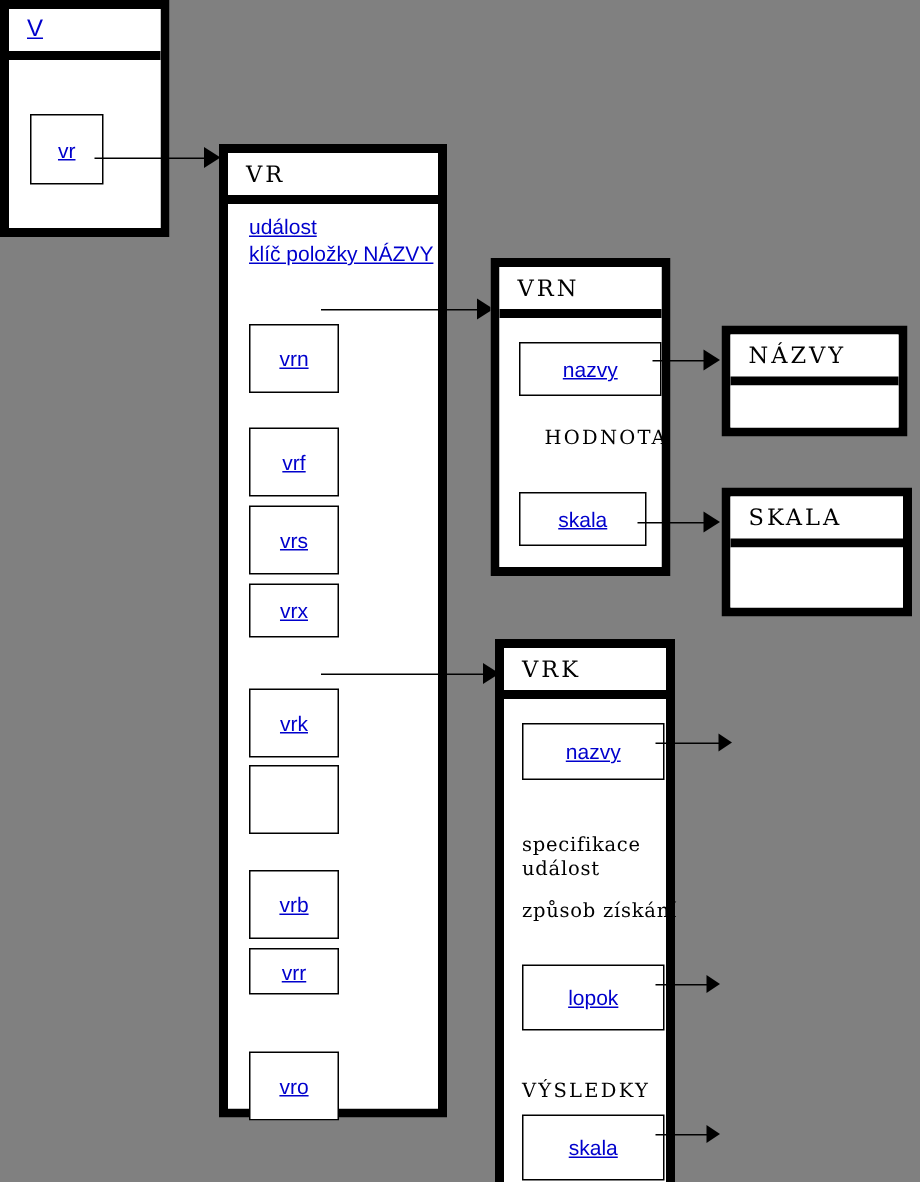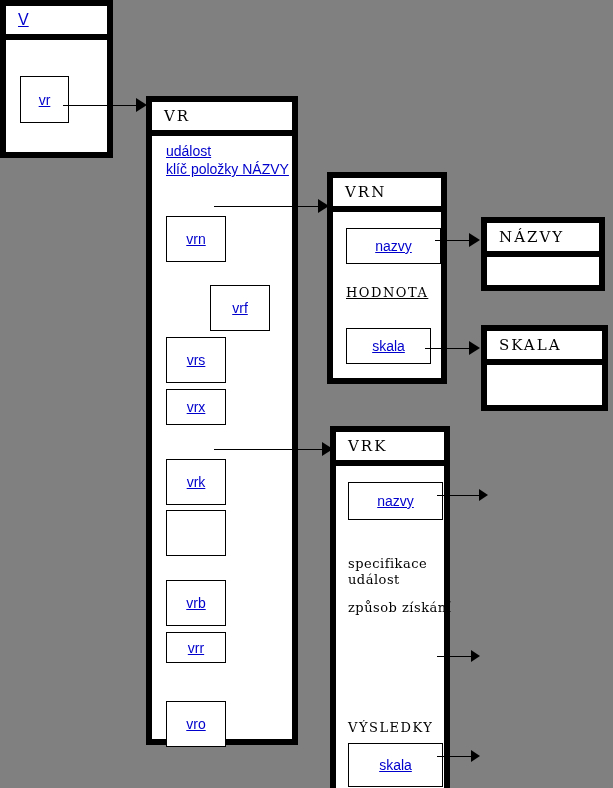--- a/index.html
+++ b/index.html
@@ -127,21 +127,21 @@
     <div class="frame-head">
       <span class="ttl">VR</span>
     </div>
     <div class="frame-body">
       <span class="ltxt" style="left:14px;top:7px;">událost</span>
       <span class="ltxt" style="left:14px;top:25px;">klíč položky NÁZVY</span>
 
       <div class="abox" style="left:14px;top:80px;width:60px;height:46px;">
         <span class="lk">vrn</span>
       </div>
-      <div class="abox" style="left:14px;top:149px;width:60px;height:46px;margin-left:44px;">
+      <div class="abox" style="left:14px;top:149px;width:60px;height:46px;">
         <span class="lk">vrf</span>
       </div>
       <div class="abox" style="left:14px;top:201px;width:60px;height:46px;">
         <span class="lk">vrs</span>
       </div>
       <div class="abox" style="left:14px;top:253px;width:60px;height:36px;">
         <span class="lk">vrx</span>
       </div>
       <div class="abox" style="left:14px;top:323px;width:60px;height:46px;">
         <span class="lk">vrk</span>
@@ -168,21 +168,21 @@
   <div class="arrow" style="left:322px;top:442px;"></div>
 
   <div class="frame" style="left:327px;top:172px;width:120px;height:212px;">
     <div class="frame-head">
       <span class="ttl">VRN</span>
     </div>
     <div class="frame-body">
       <div class="abox" style="left:13px;top:16px;width:95px;height:36px;">
         <span class="lk">nazvy</span>
       </div>
-      <span class="ptxt caps" style="left:13px;top:73px;text-decoration:underline;">HODNOTA</span>
+      <span class="ptxt caps" style="left:30px;top:73px;">HODNOTA</span>
       <div class="abox" style="left:13px;top:116px;width:85px;height:36px;">
         <span class="lk">skala</span>
       </div>
     </div>
   </div>
 
   <div class="hline" style="left:435px;top:240px;width:42px;"></div>
   <div class="arrow" style="left:469px;top:233px;"></div>
 
   <div class="hline" style="left:425px;top:348px;width:52px;"></div>
@@ -212,20 +212,23 @@
     </div>
     <div class="frame-body">
       <div class="abox" style="left:12px;top:16px;width:95px;height:38px;">
         <span class="lk">nazvy</span>
       </div>
 
       <span class="ptxt" style="left:12px;top:90px;">specifikace</span>
       <span class="ptxt" style="left:12px;top:106px;">událost</span>
       <span class="ptxt" style="left:12px;top:134px;">způsob získání</span>
 
+      <div class="abox" style="left:12px;top:177px;width:95px;height:44px;">
+        <span class="lk">lopok</span>
+      </div>
 
       <span class="ptxt caps" style="left:12px;top:254px;">VÝSLEDKY</span>
 
       <div class="abox" style="left:12px;top:277px;width:95px;height:44px;">
         <span class="lk">skala</span>
       </div>
     </div>
   </div>
 
   <div class="hline" style="left:437px;top:495px;width:46px;"></div>

